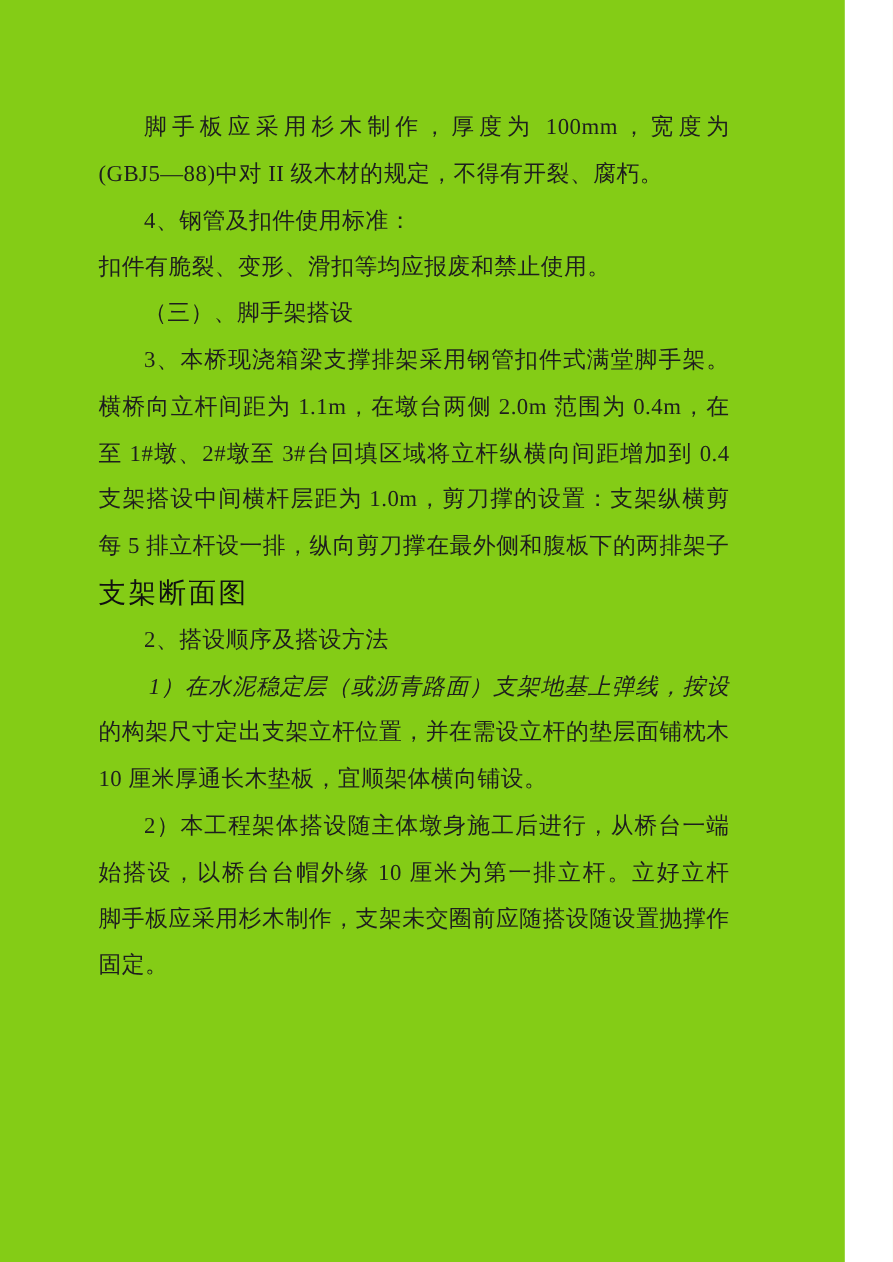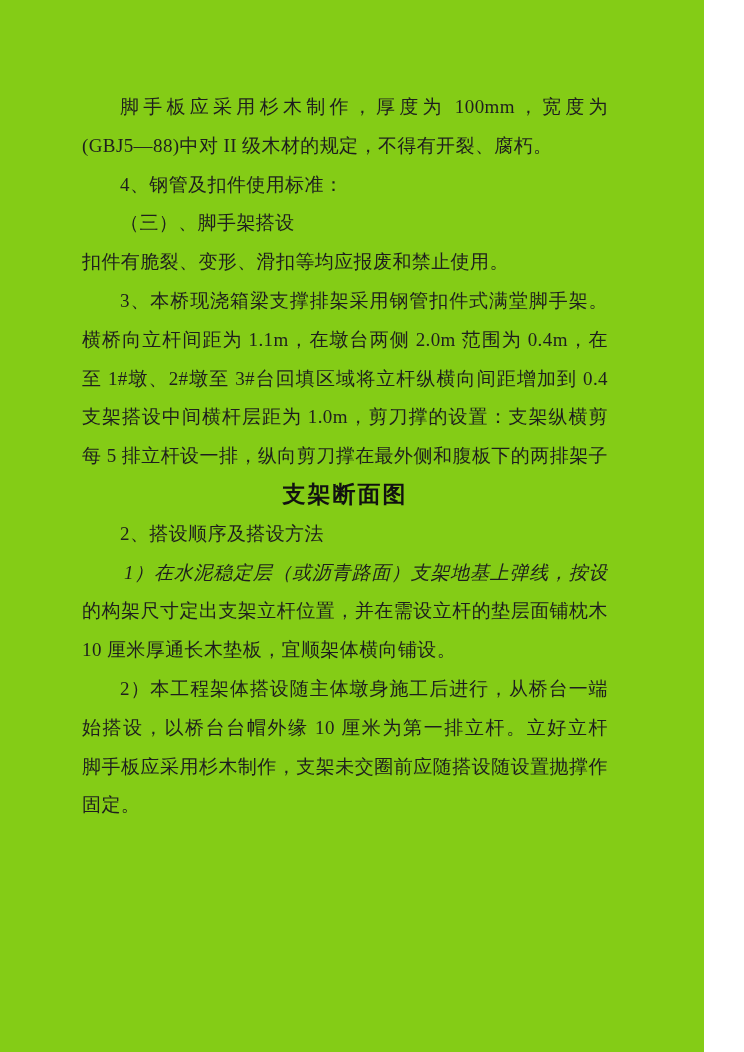--- a/index.html
+++ b/index.html
@@ -26,37 +26,37 @@
     letter-spacing: 0.4px;
   }
   .indent { text-indent: 38px; }
   .indent-b { text-indent: 42px; font-style: italic; }
   .fill {
     text-align: justify;
     text-align-last: justify;
   }
   .heading {
     font-size: 23px;
-    font-weight: bold;
-    text-align: center;
+    font-weight: normal;
+    text-align: left;
     line-height: 38.8px;
     height: 38.8px;
     color: #111111;
     letter-spacing: 2px;
   }
 </style>
 </head>
 <body>
 
 <div class="page">
   <div class="line indent fill">脚手板应采用杉木制作，厚度为 100mm，宽度为 100mm，长</div>
   <div class="line">(GBJ5—88)中对 II 级木材的规定，不得有开裂、腐朽。</div>
   <div class="line indent">4、钢管及扣件使用标准：</div>
+  <div class="line">扣件有脆裂、变形、滑扣等均应报废和禁止使用。</div>
   <div class="line indent">（三）、脚手架搭设</div>
-  <div class="line">扣件有脆裂、变形、滑扣等均应报废和禁止使用。</div>
   <div class="line indent fill">3、本桥现浇箱梁支撑排架采用钢管扣件式满堂脚手架。顺</div>
   <div class="line fill">横桥向立杆间距为 1.1m，在墩台两侧 2.0m 范围为 0.4m，在 0#台</div>
   <div class="line fill">至 1#墩、2#墩至 3#台回填区域将立杆纵横向间距增加到 0.4 米，</div>
   <div class="line fill">支架搭设中间横杆层距为 1.0m，剪刀撑的设置：支架纵横剪刀撑</div>
   <div class="line fill">每 5 排立杆设一排，纵向剪刀撑在最外侧和腹板下的两排架子上</div>
   <div class="heading">支架断面图</div>
   <div class="line indent">2、搭设顺序及搭设方法</div>
   <div class="line indent-b fill">1）在水泥稳定层（或沥青路面）支架地基上弹线，按设计</div>
   <div class="line fill">的构架尺寸定出支架立杆位置，并在需设立杆的垫层面铺枕木及</div>
   <div class="line">10 厘米厚通长木垫板，宜顺架体横向铺设。</div>

